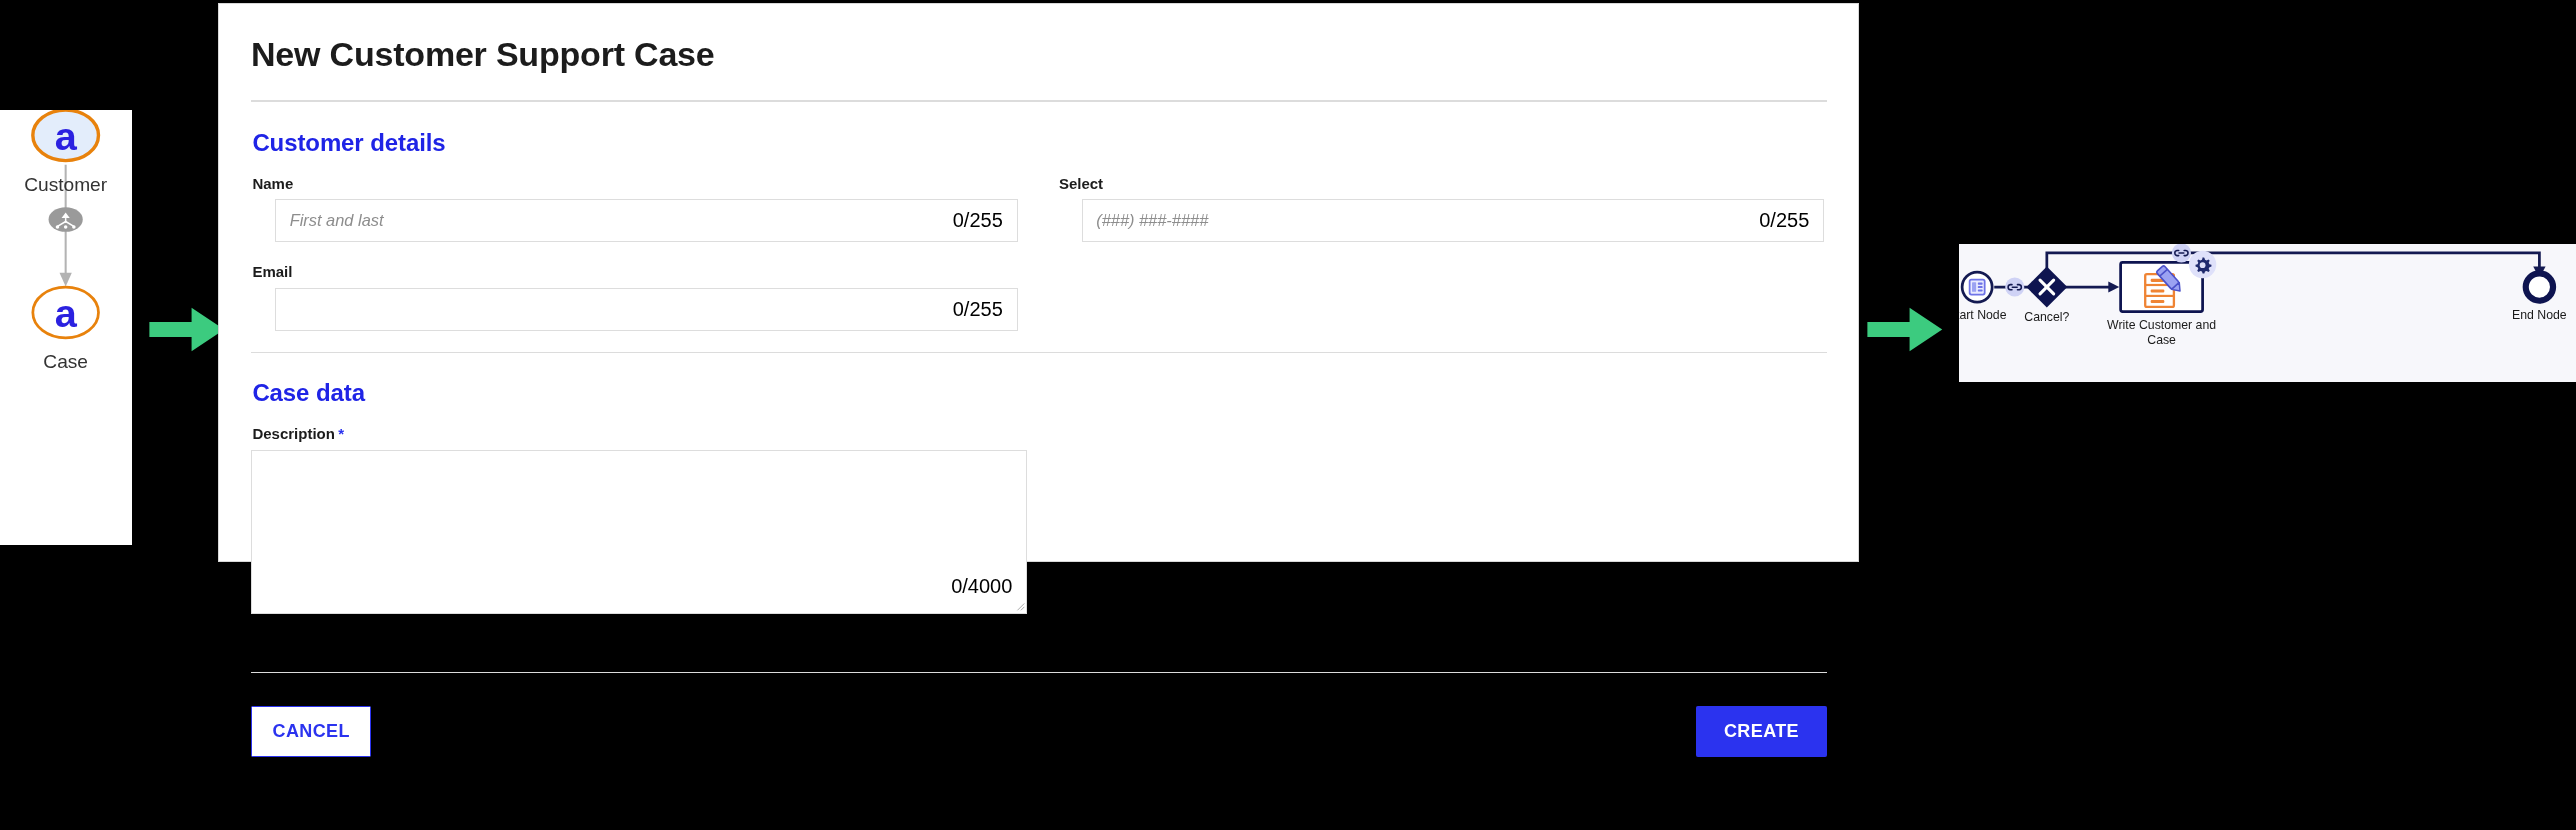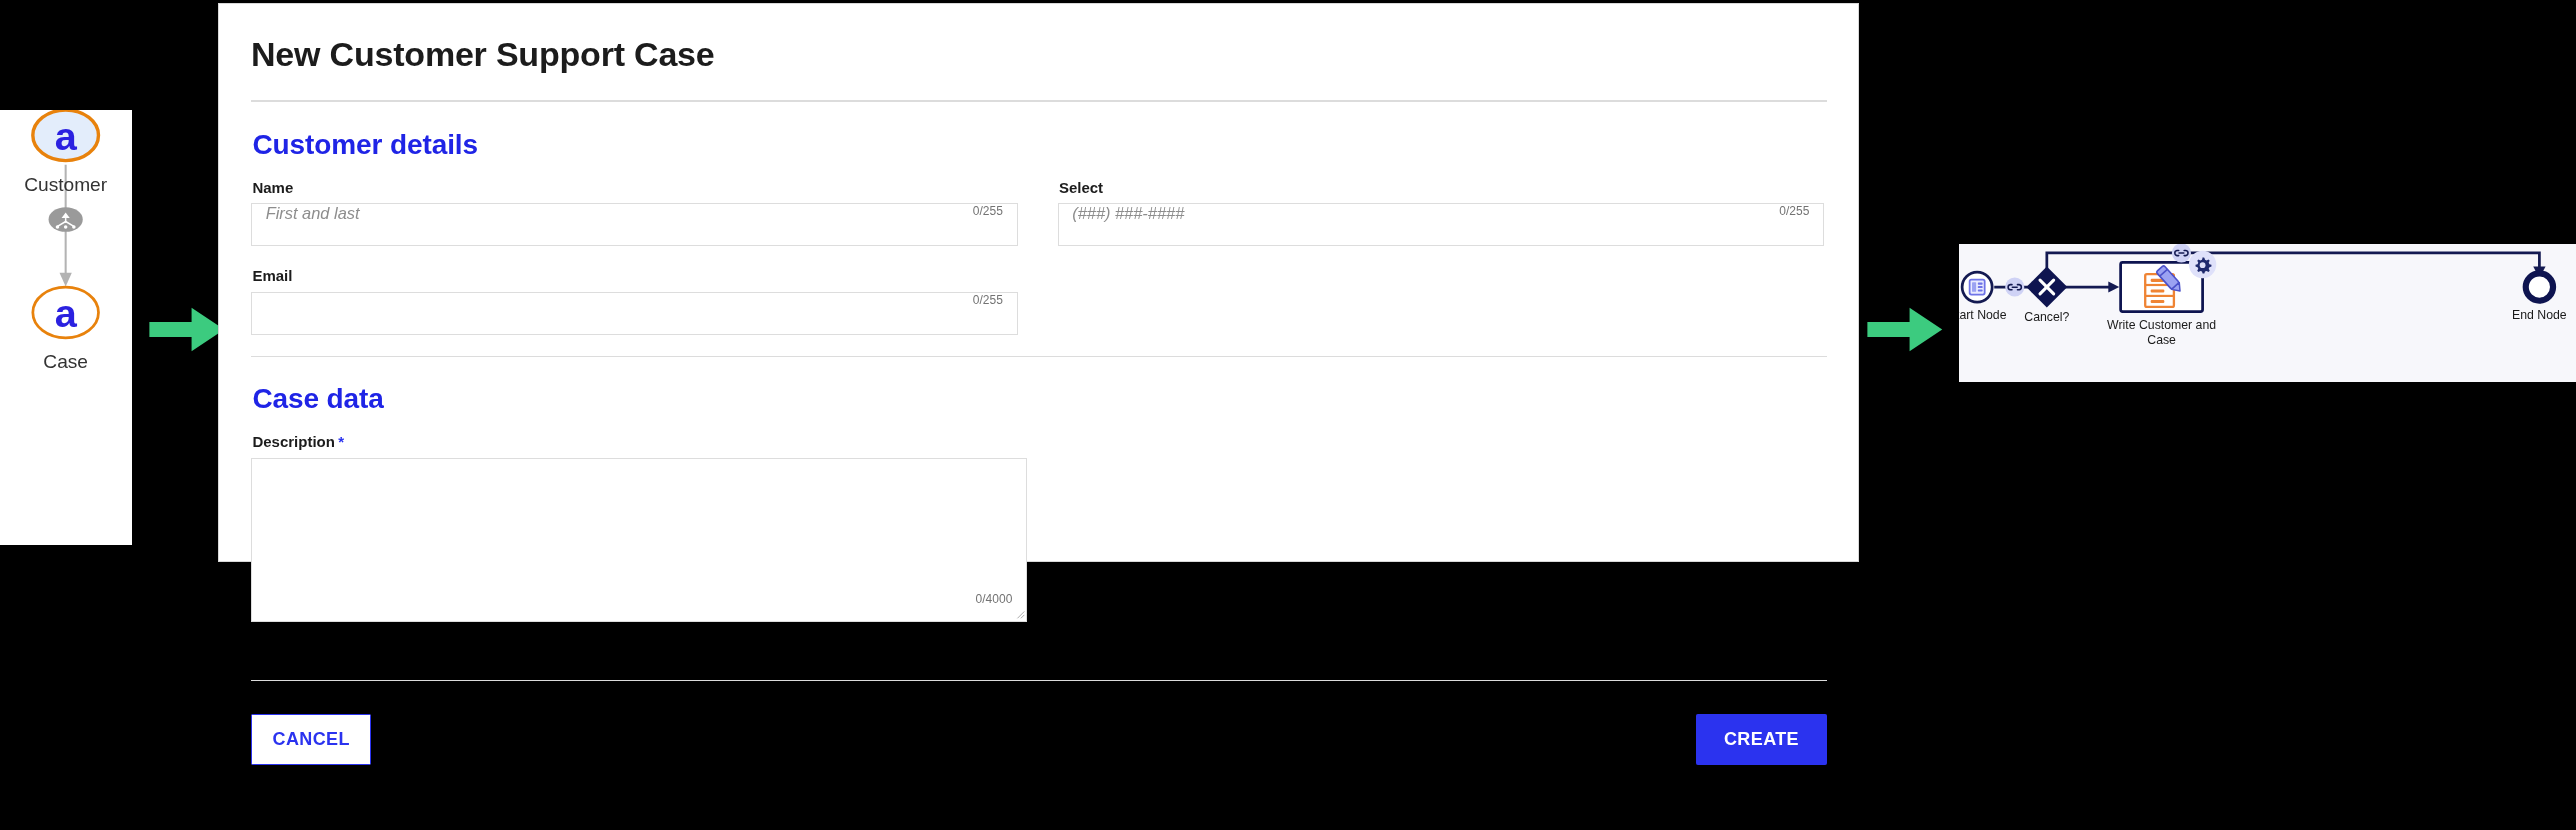--- a/index.html
+++ b/index.html
@@ -34,49 +34,50 @@
   #form-inner{padding:31.5px 34px 0 32px;}
 
   .page-title{
     font-size:34px;font-weight:700;color:#1c1c1c;
     letter-spacing:-0.2px;margin:0 0 27px 0;line-height:1.1;
   }
   .rule{height:0.7px;background:#dcdcdc;width:1576px;margin:0;}
   .rule.thick{height:1.4px;background:#dcdcdc;}
 
   .section-head{
-    font-size:28px;font-weight:700;color:#1f24e6;
+    font-size:24px;font-weight:700;color:#1f24e6;
     margin:27px 0 18px 1.4px;letter-spacing:-0.1px;
   }
 
   .grid-2{display:flex;gap:40px;}
   .col{width:776px;}
 
   .field{margin-bottom:21px;}
   .field-label{
     font-size:15px;font-weight:700;color:#1c1c1c;
     margin:0 0 7.5px 1.4px;display:block;
   }
   .req-star{color:#2b33ef;font-weight:700;font-size:15px;margin-left:3.4px;}
 
   .input-box{
     position:relative;
     border:0.7px solid #dddddd;
     background:#ffffff;
     height:43px;
     box-sizing:border-box;
-    display:flex;
+    display:flex;align-items:center;
     padding:0 13.7px;
+    margin-left:24px;
   }
   .input-box .ph{
     font-size:16.4px;color:#8d8d8d;font-style:italic;
     flex:1;white-space:nowrap;overflow:hidden;
   }
   .counter{
-    font-size:12px;color:#737373;white-space:nowrap;
+    font-size:20px;color:#000000;white-space:nowrap;
     margin-left:auto;
   }
 
   .textarea-box{
     position:relative;
     border:0.7px solid #dddddd;background:#fff;
     height:164px;box-sizing:border-box;
   }
   .textarea-box .counter{
     position:absolute;right:13.7px;bottom:15px;

